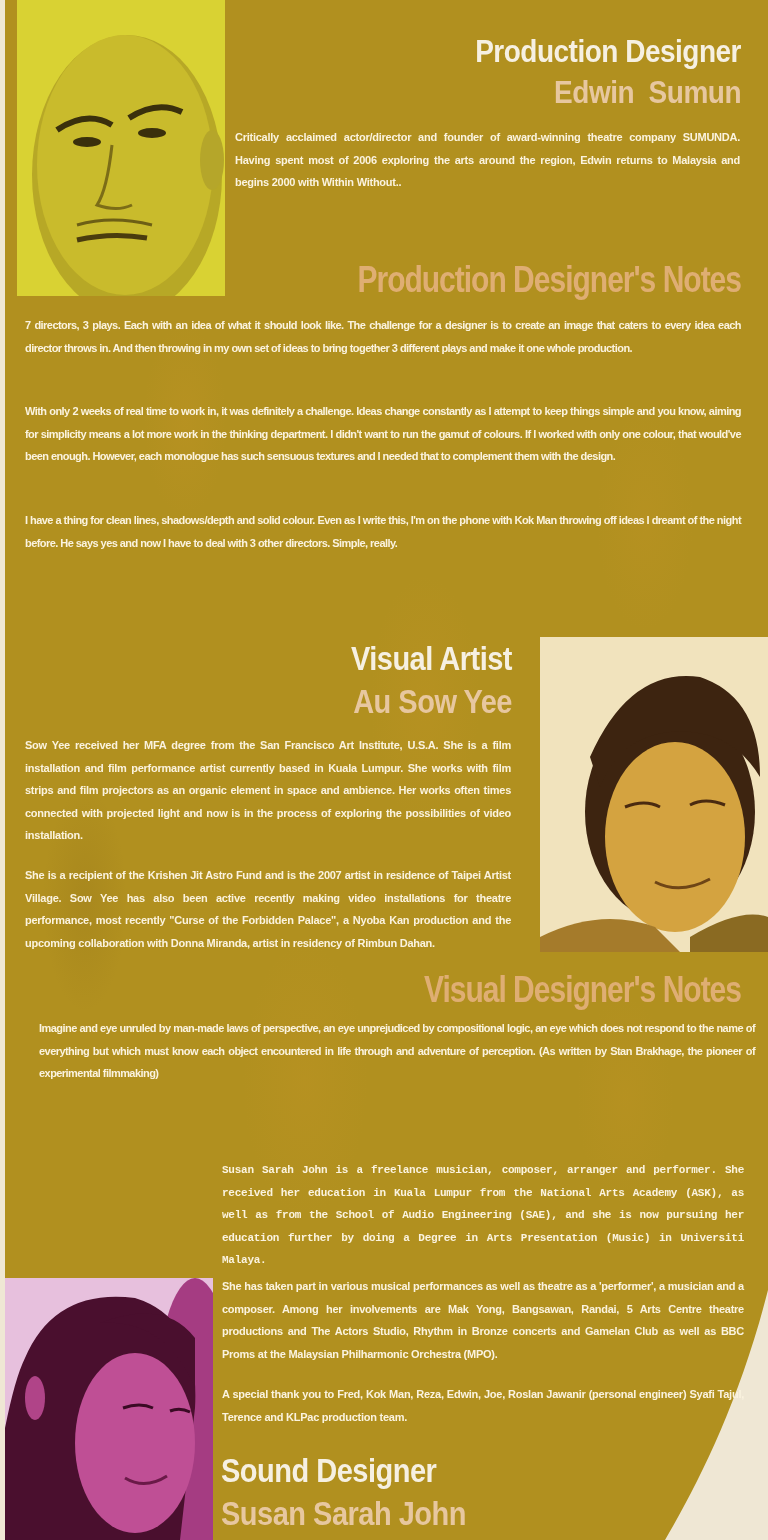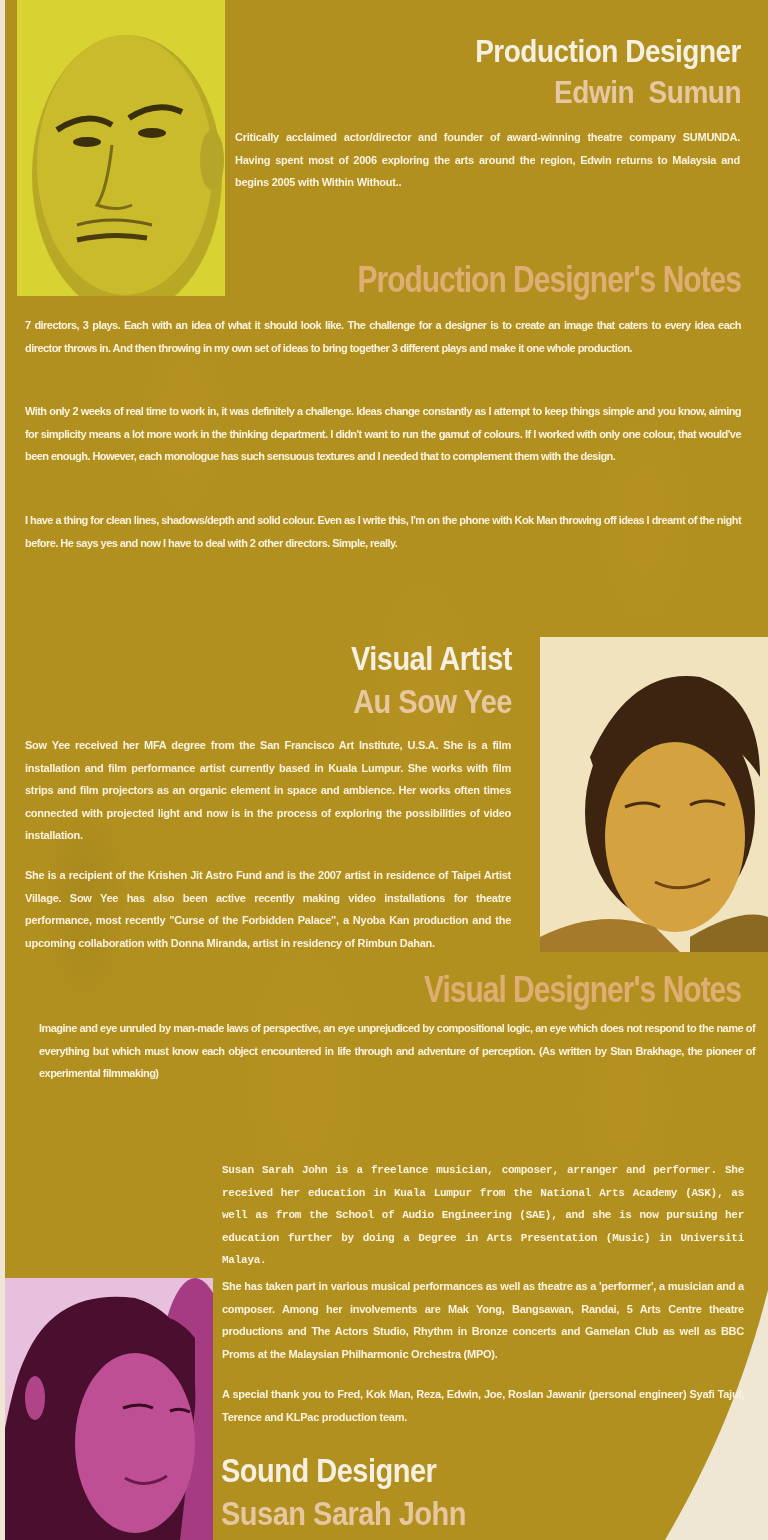--- a/index.html
+++ b/index.html
@@ -73,27 +73,27 @@
     <path d="M95 145 Q90 190 80 205 Q100 212 115 205" stroke="#7c6d17" stroke-width="3" fill="none"></path>
     <path d="M60 240 Q95 232 130 238" stroke="#4a3c0e" stroke-width="5" fill="none"></path>
     <path d="M60 225 Q95 215 135 225" stroke="#6d5f15" stroke-width="3" fill="none"></path>
     <ellipse cx="195" cy="160" rx="12" ry="30" fill="#b5a62a"></ellipse>
   </svg>
 </div>
 
 <div class="role right" style="right:27px; top:33px; font-size:28px; transform-origin:right top;">Production Designer</div>
 <div class="name right" style="right:27px; top:74px; font-size:28px; transform-origin:right top; white-space:pre;">Edwin  Sumun</div>
 
-<p class="para" style="left:235px; top:126px; width:505px;">Critically acclaimed actor/director and founder of award-winning theatre company SUMUNDA. Having spent most of 2006 exploring the arts around the region, Edwin returns to Malaysia and begins 2005 with Within Without..</p>
+<p class="para" style="left:235px; top:126px; width:505px;">Critically acclaimed actor/director and founder of award-winning theatre company SUMUNDA. Having spent most of 2006 exploring the arts around the region, Edwin returns to Malaysia and begins 2000 with Within Without..</p>
 
 <div class="notes-title right" style="right:27px; top:260px; font-size:30px; transform-origin:right top;">Production Designer's Notes</div>
 
 <p class="para narrow" style="left:25px; top:314px; width:716px;">7 directors, 3 plays. Each with an idea of what it should look like. The challenge for a designer is to create an image that caters to every idea each director throws in. And then throwing in my own set of ideas to bring together 3 different plays and make it one whole production.</p>
 <p class="para narrow" style="left:25px; top:400px; width:716px;">With only 2 weeks of real time to work in, it was definitely a challenge. Ideas change constantly as I attempt to keep things simple and you know, aiming for simplicity means a lot more work in the thinking department. I didn't want to run the gamut of colours. If I worked with only one colour, that would've been enough. However, each monologue has such sensuous textures and I needed that to complement them with the design.</p>
-<p class="para narrow" style="left:25px; top:509px; width:716px;">I have a thing for clean lines, shadows/depth and solid colour. Even as I write this, I'm on the phone with Kok Man throwing off ideas I dreamt of the night before. He says yes and now I have to deal with 2 other directors. Simple, really.</p>
+<p class="para narrow" style="left:25px; top:509px; width:716px;">I have a thing for clean lines, shadows/depth and solid colour. Even as I write this, I'm on the phone with Kok Man throwing off ideas I dreamt of the night before. He says yes and now I have to deal with 3 other directors. Simple, really.</p>
 
 <div class="photo" style="left:540px; top:637px; width:228px; height:315px;">
   <svg viewBox="0 0 228 315" preserveAspectRatio="none">
     <rect width="228" height="315" fill="#f1e3bd"></rect>
     <ellipse cx="130" cy="175" rx="85" ry="110" fill="#3d2410"></ellipse>
     <ellipse cx="135" cy="200" rx="70" ry="95" fill="#d4a340"></ellipse>
     <path d="M50 120 Q90 30 160 40 Q220 60 220 140 Q190 90 130 95 Q80 100 60 150 Z" fill="#3d2410"></path>
     <path d="M85 170 Q105 162 120 170" stroke="#4a2a10" stroke-width="3" fill="none"></path>
     <path d="M150 168 Q165 160 185 168" stroke="#4a2a10" stroke-width="3" fill="none"></path>
     <path d="M115 245 Q140 258 170 242" stroke="#6e4516" stroke-width="3" fill="none"></path>

